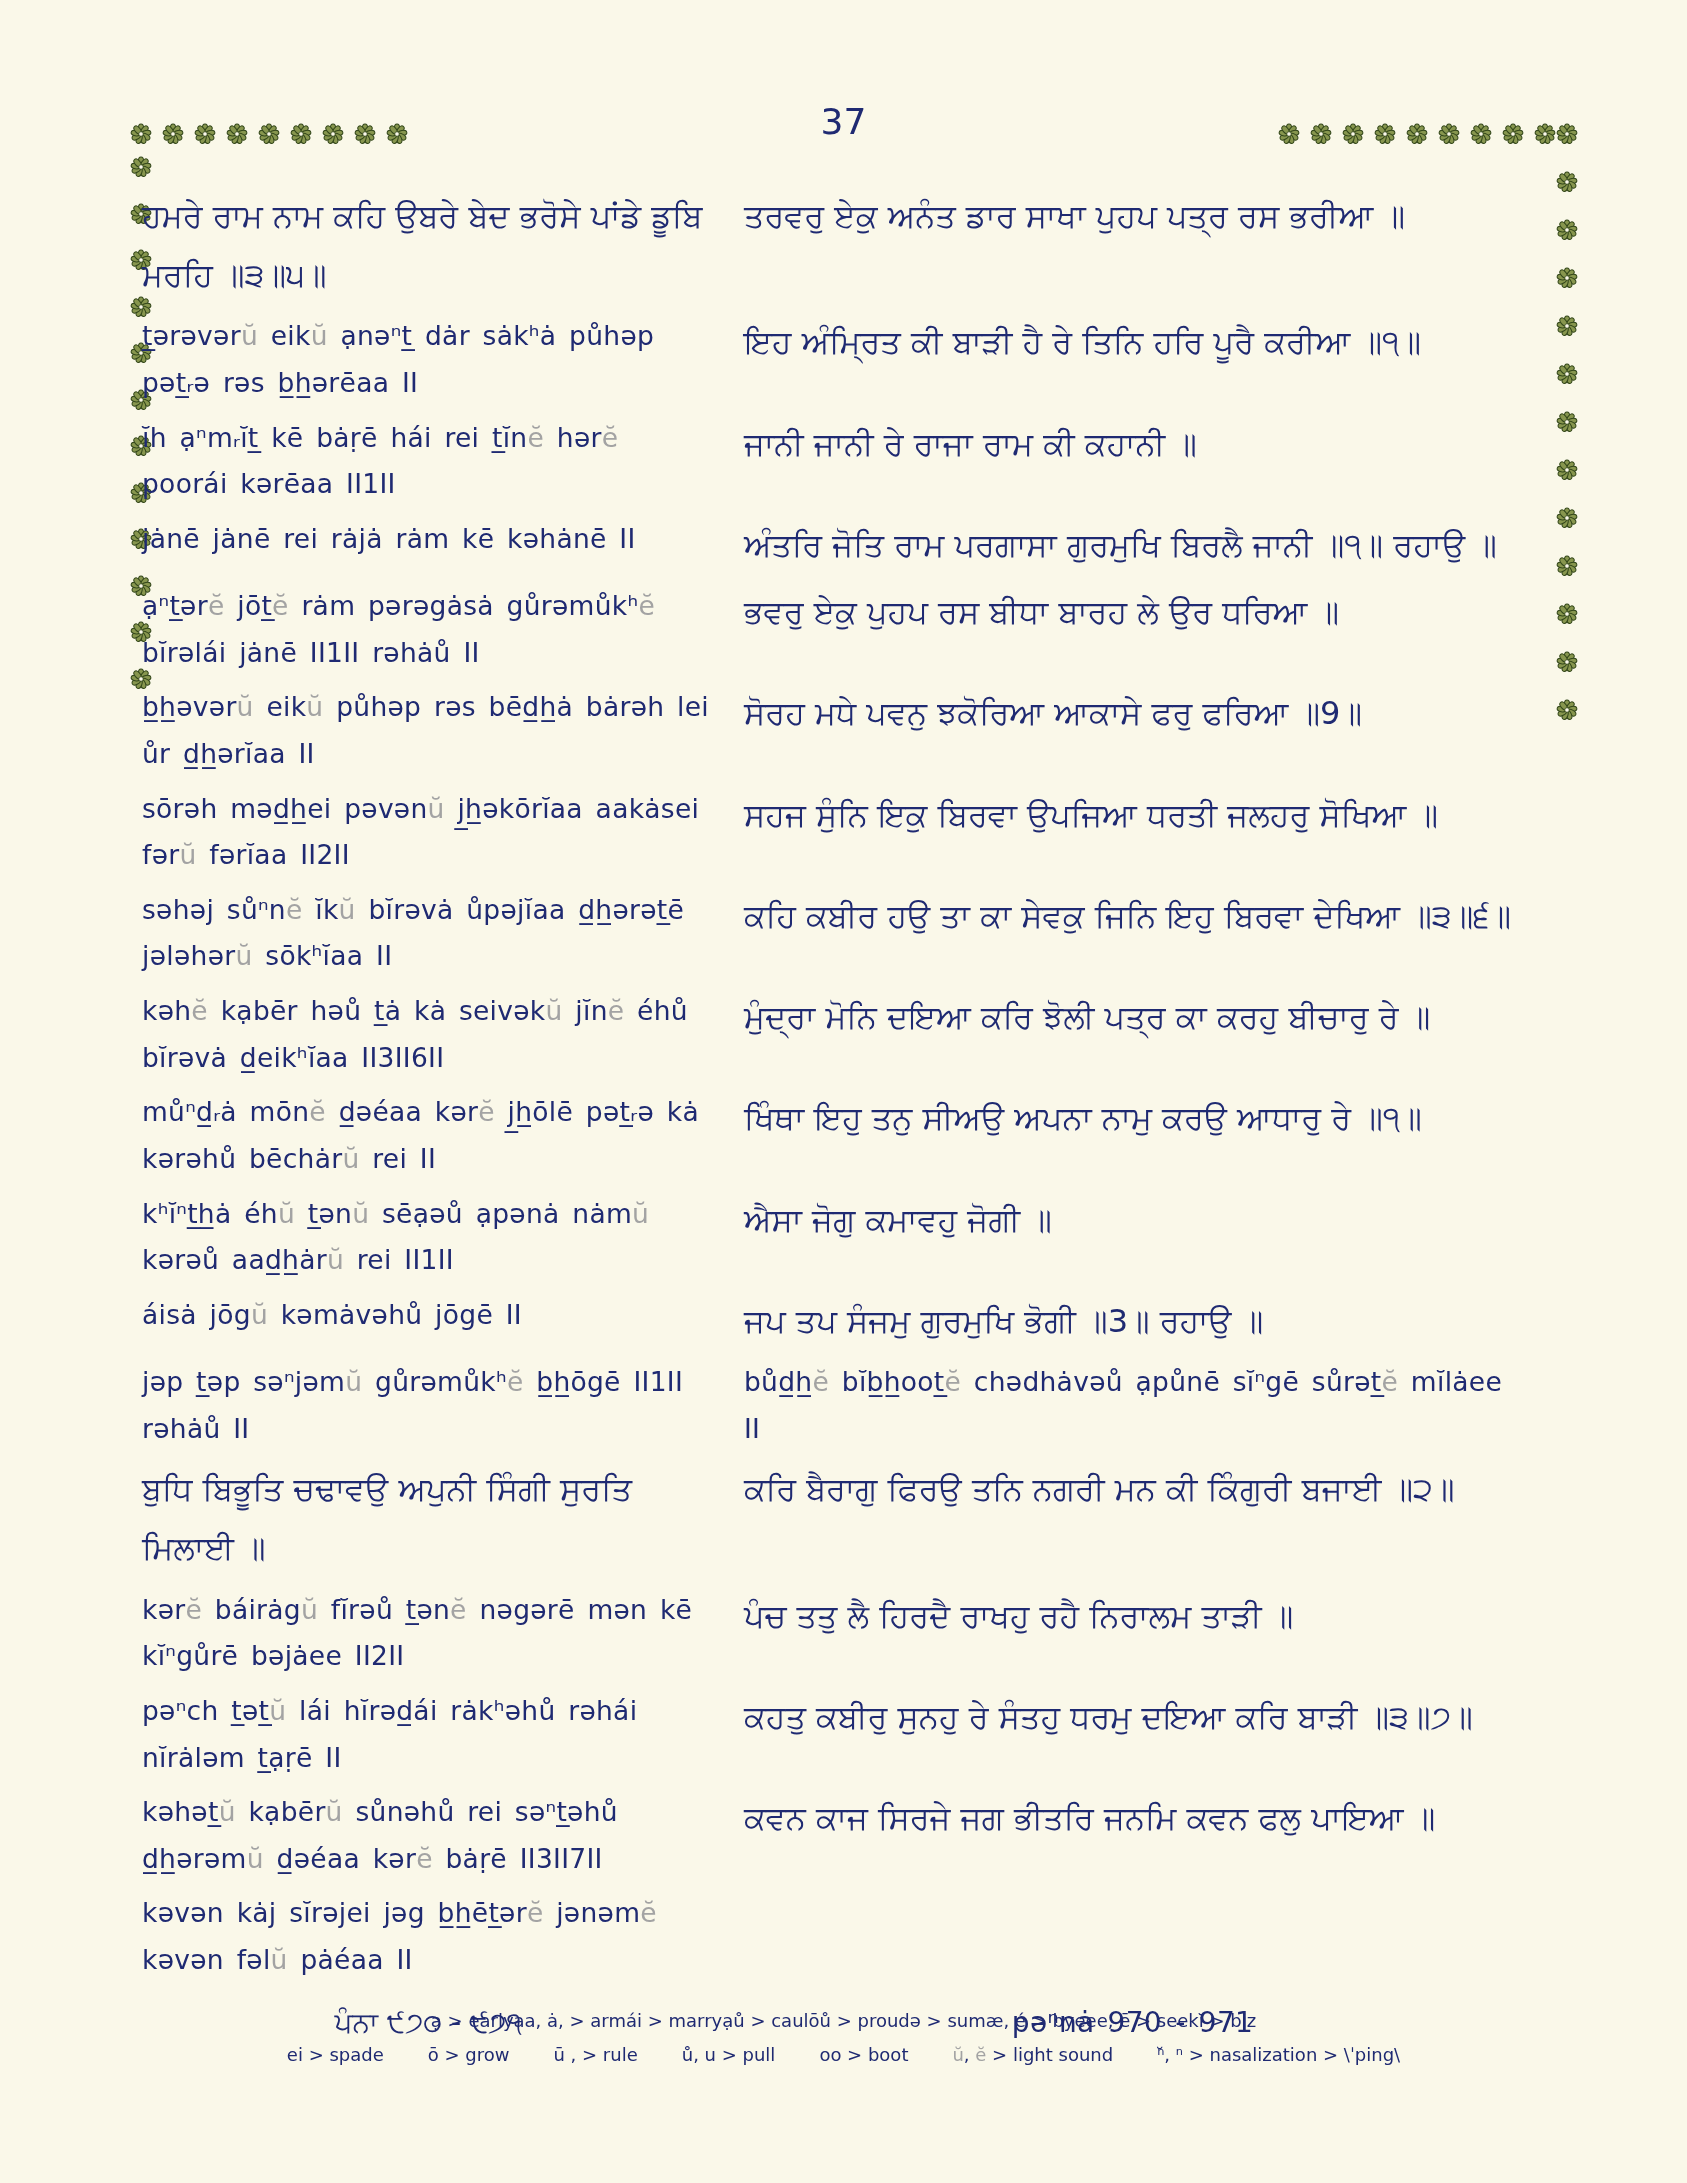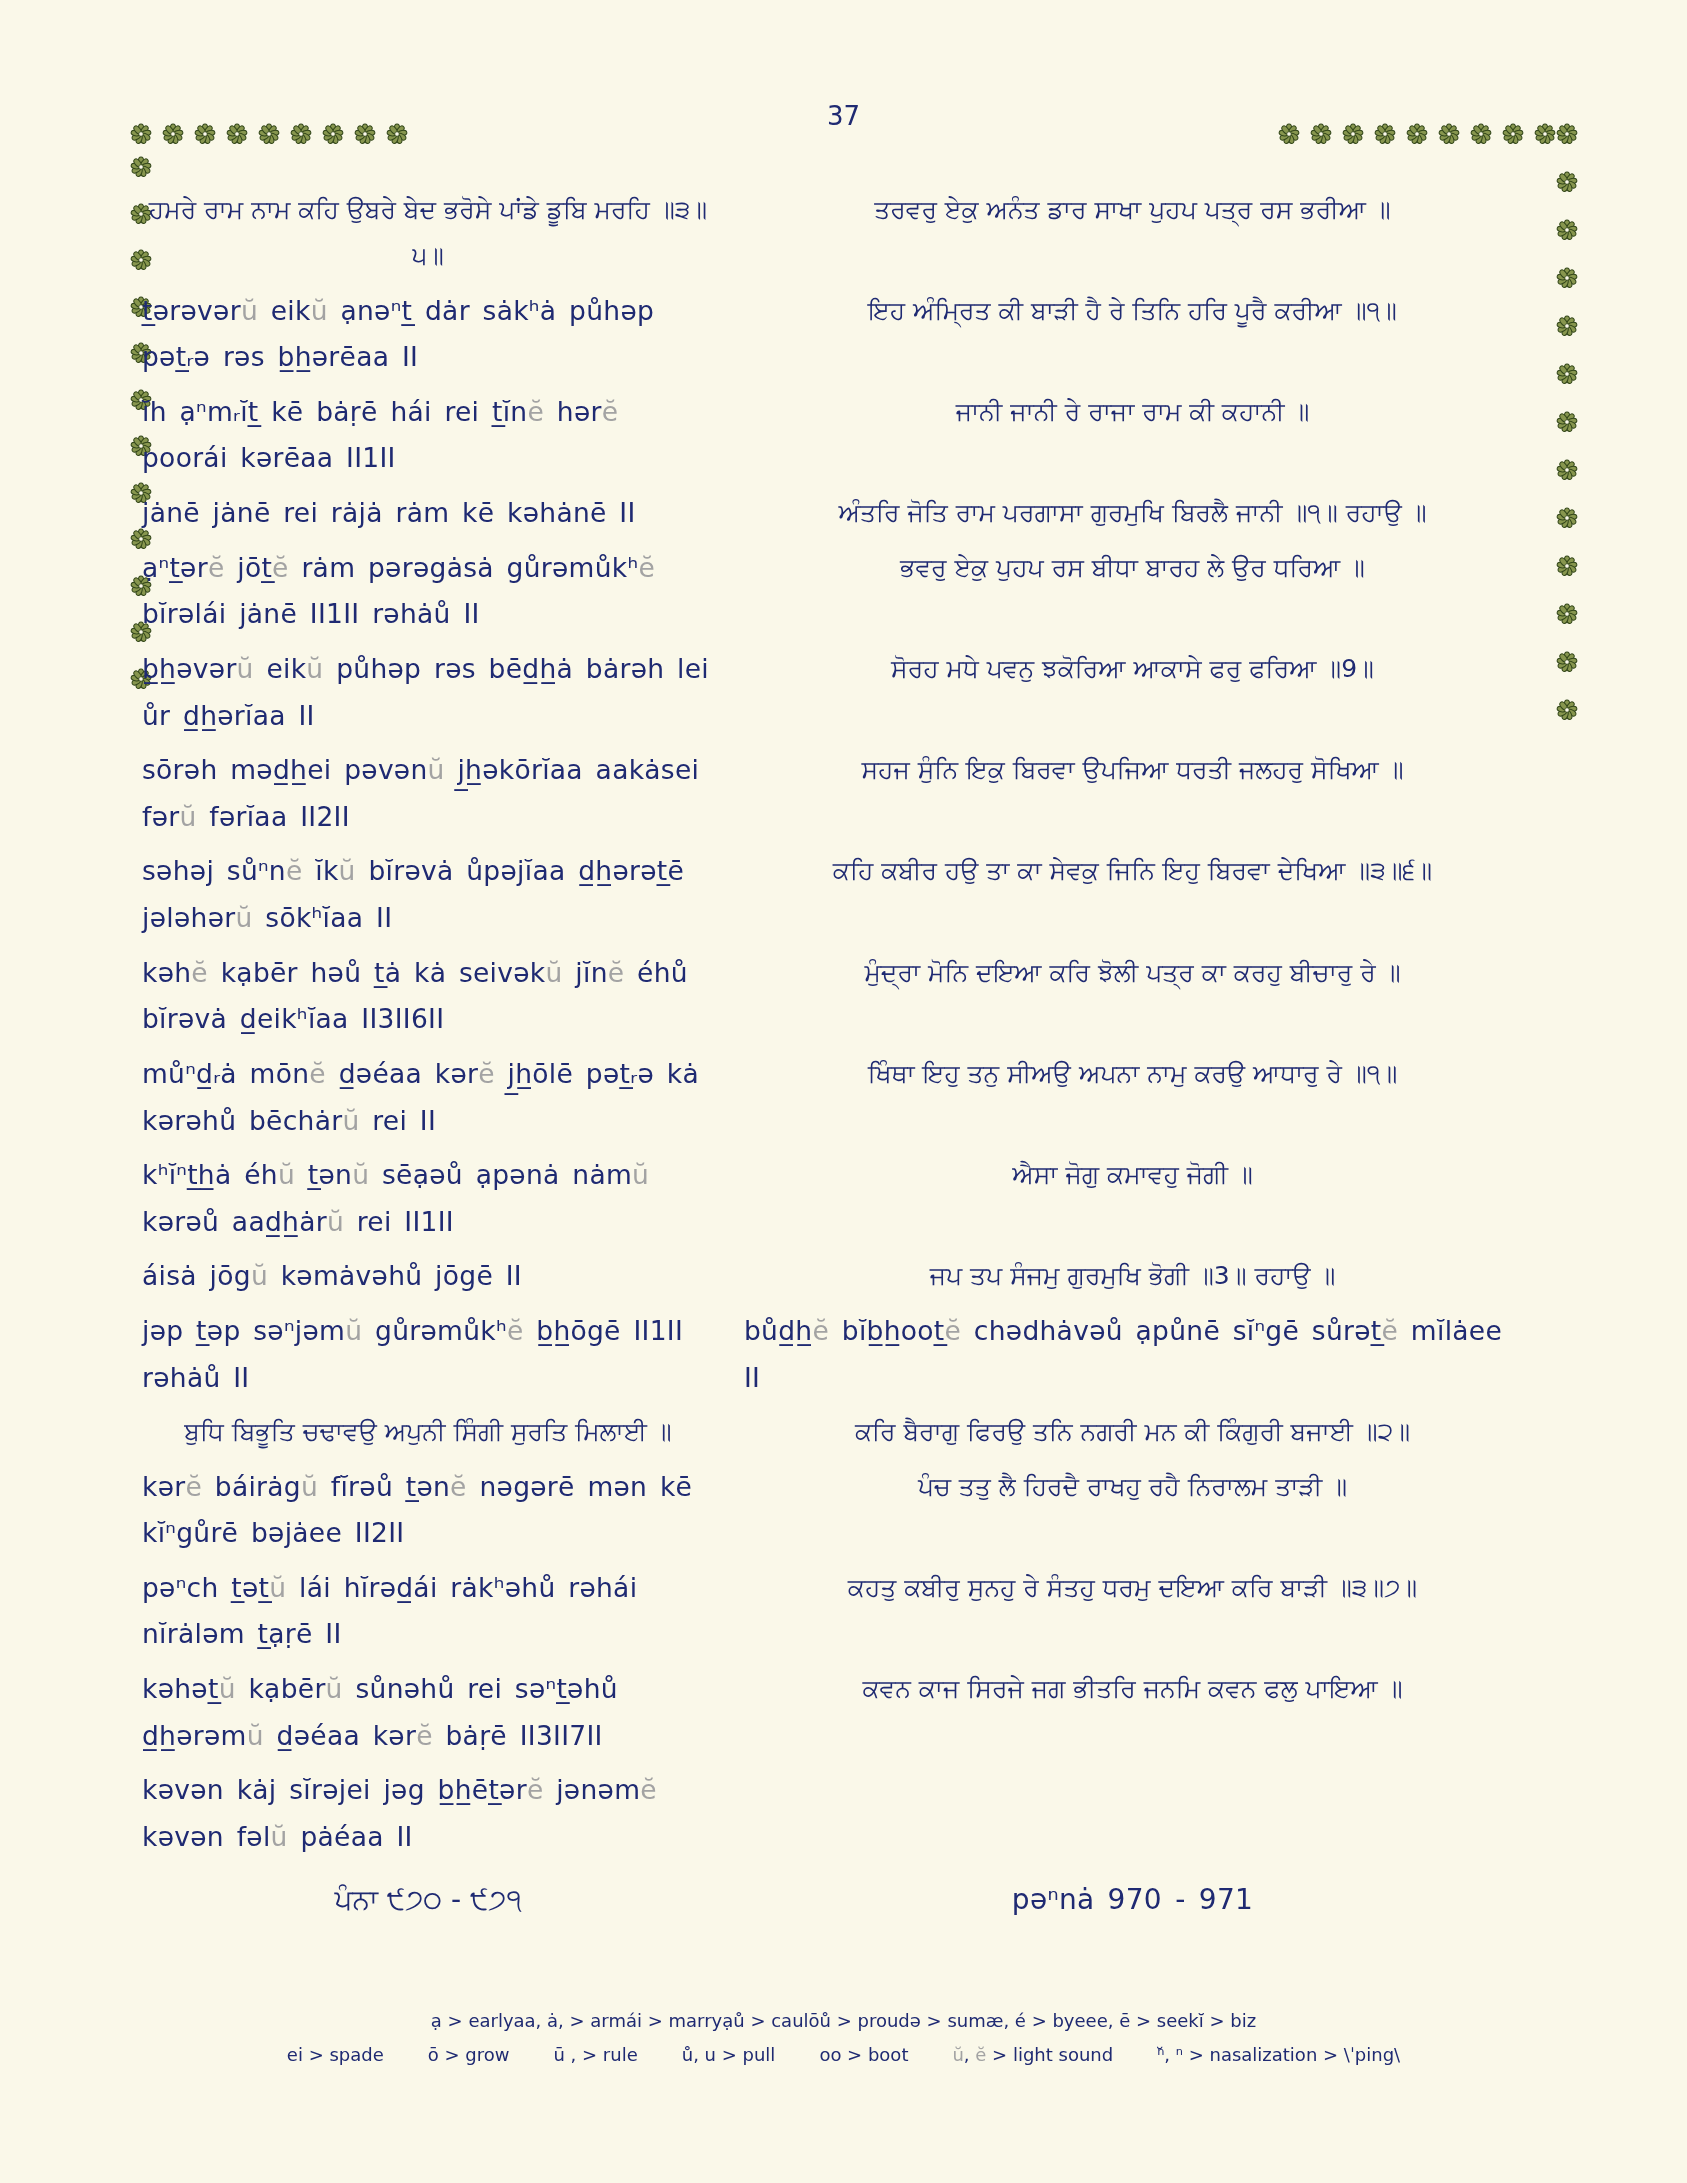--- a/index.html
+++ b/index.html
@@ -11,21 +11,21 @@
   }
   html,body{margin:0;padding:0;}
   body{
     width:1687px;height:2183px;position:relative;overflow:hidden;
     background:var(--bg);
     font-family:"DejaVu Sans",sans-serif;
     color:var(--navy);
   }
   .page-number{
     position:absolute;top:101px;left:0;width:1687px;
-    text-align:center;font-size:26px;font-weight:500;color:var(--navy);
+    text-align:center;font-size:36px;font-weight:500;color:var(--navy);
   }
   
   .border{position:absolute;display:flex;}
   .border.h{flex-direction:row;gap:10px;}
   .border.v{flex-direction:column;}
   #border-left-row{top:123px;left:130px;}
   #border-left-col{top:156px;left:130px;gap:24.5px;}
   #border-right-row{top:123px;left:1278px;}
   #border-right-col{top:123px;left:1556px;gap:26px;}
   .flower{width:22px;height:22px;flex:0 0 auto;}
@@ -34,23 +34,22 @@
     position:absolute;top:187px;left:142px;width:1379px;
   }
   .verse-table{
     display:grid;
     grid-template-columns:572px 777px;
     column-gap:30px;
     row-gap:8px;
   }
   .cell{white-space:normal;}
   .gurmukhi{
-    font-size:25px;line-height:1.85;color:var(--navy);
+    font-size:32px;line-height:1.85;color:var(--navy);
     font-family:"DejaVu Sans",sans-serif;
-    text-align:center;
   }
   .roman{
     font-size:26.5px;line-height:1.76;color:var(--navy);
     word-spacing:4px;letter-spacing:0.3px;
   }
   .roman .lt{color:var(--lt);}
   .footer-row{
     display:grid;
     grid-template-columns:572px 777px;
     column-gap:30px;

